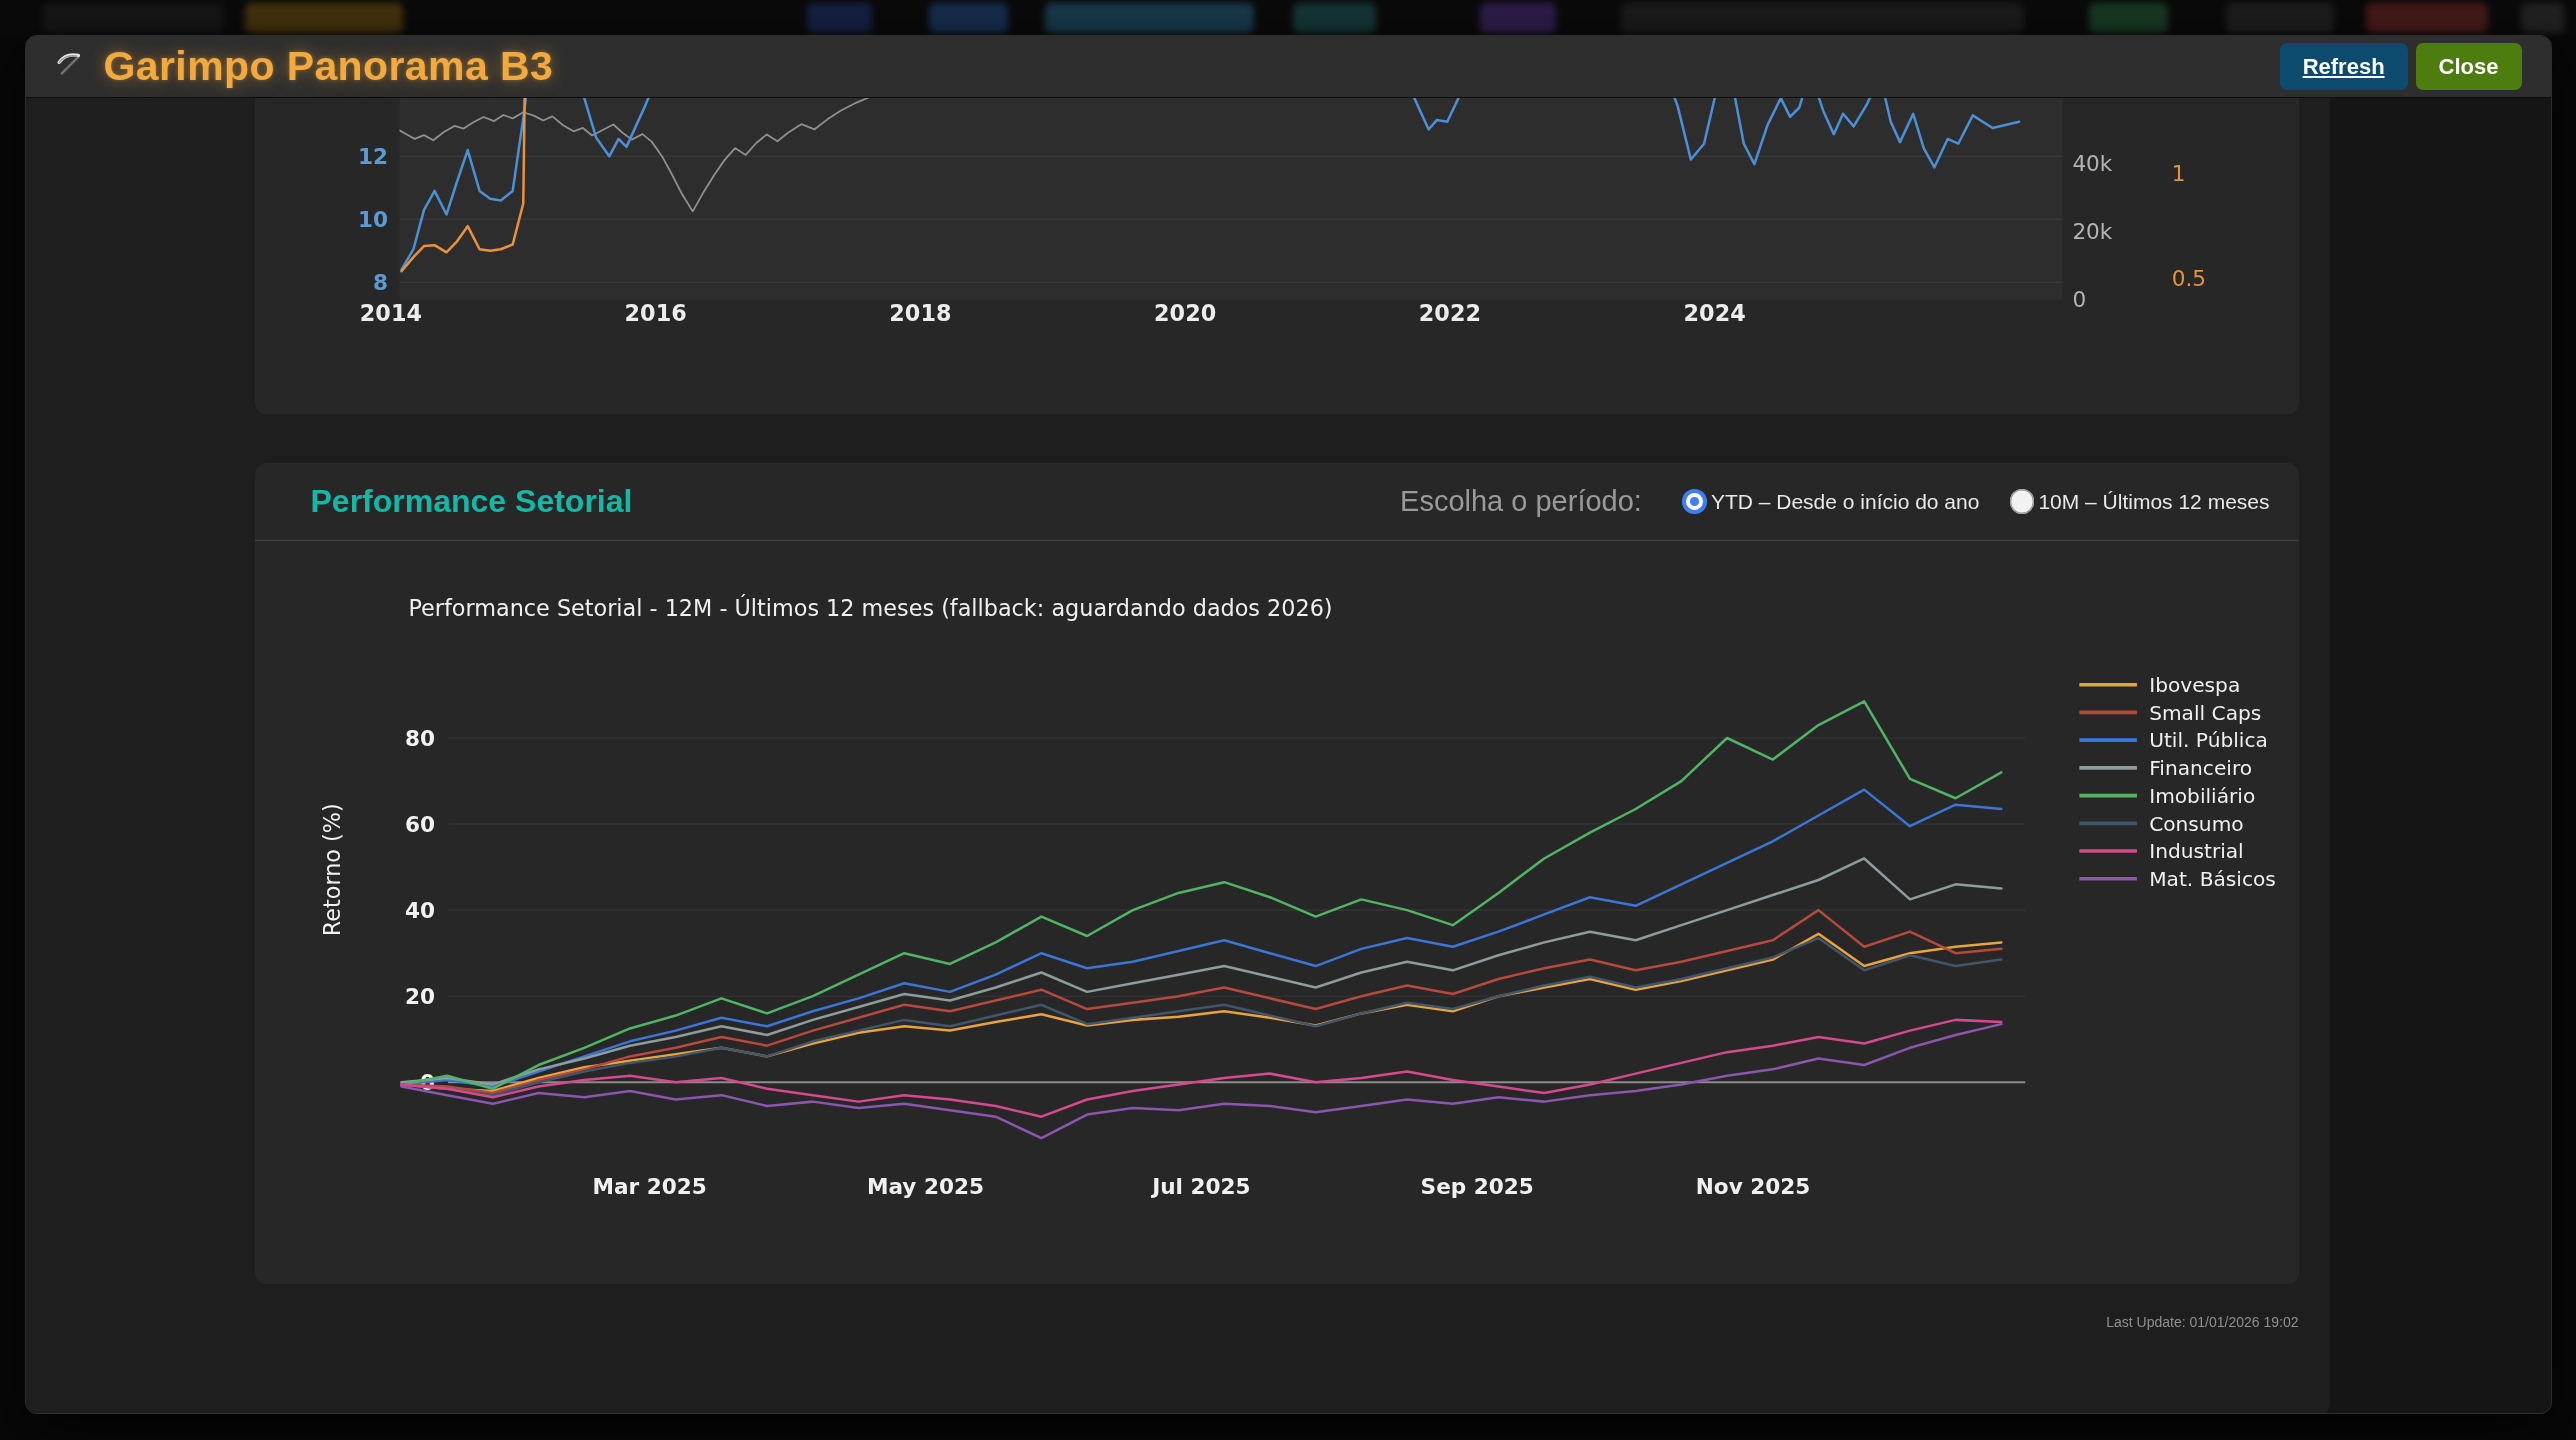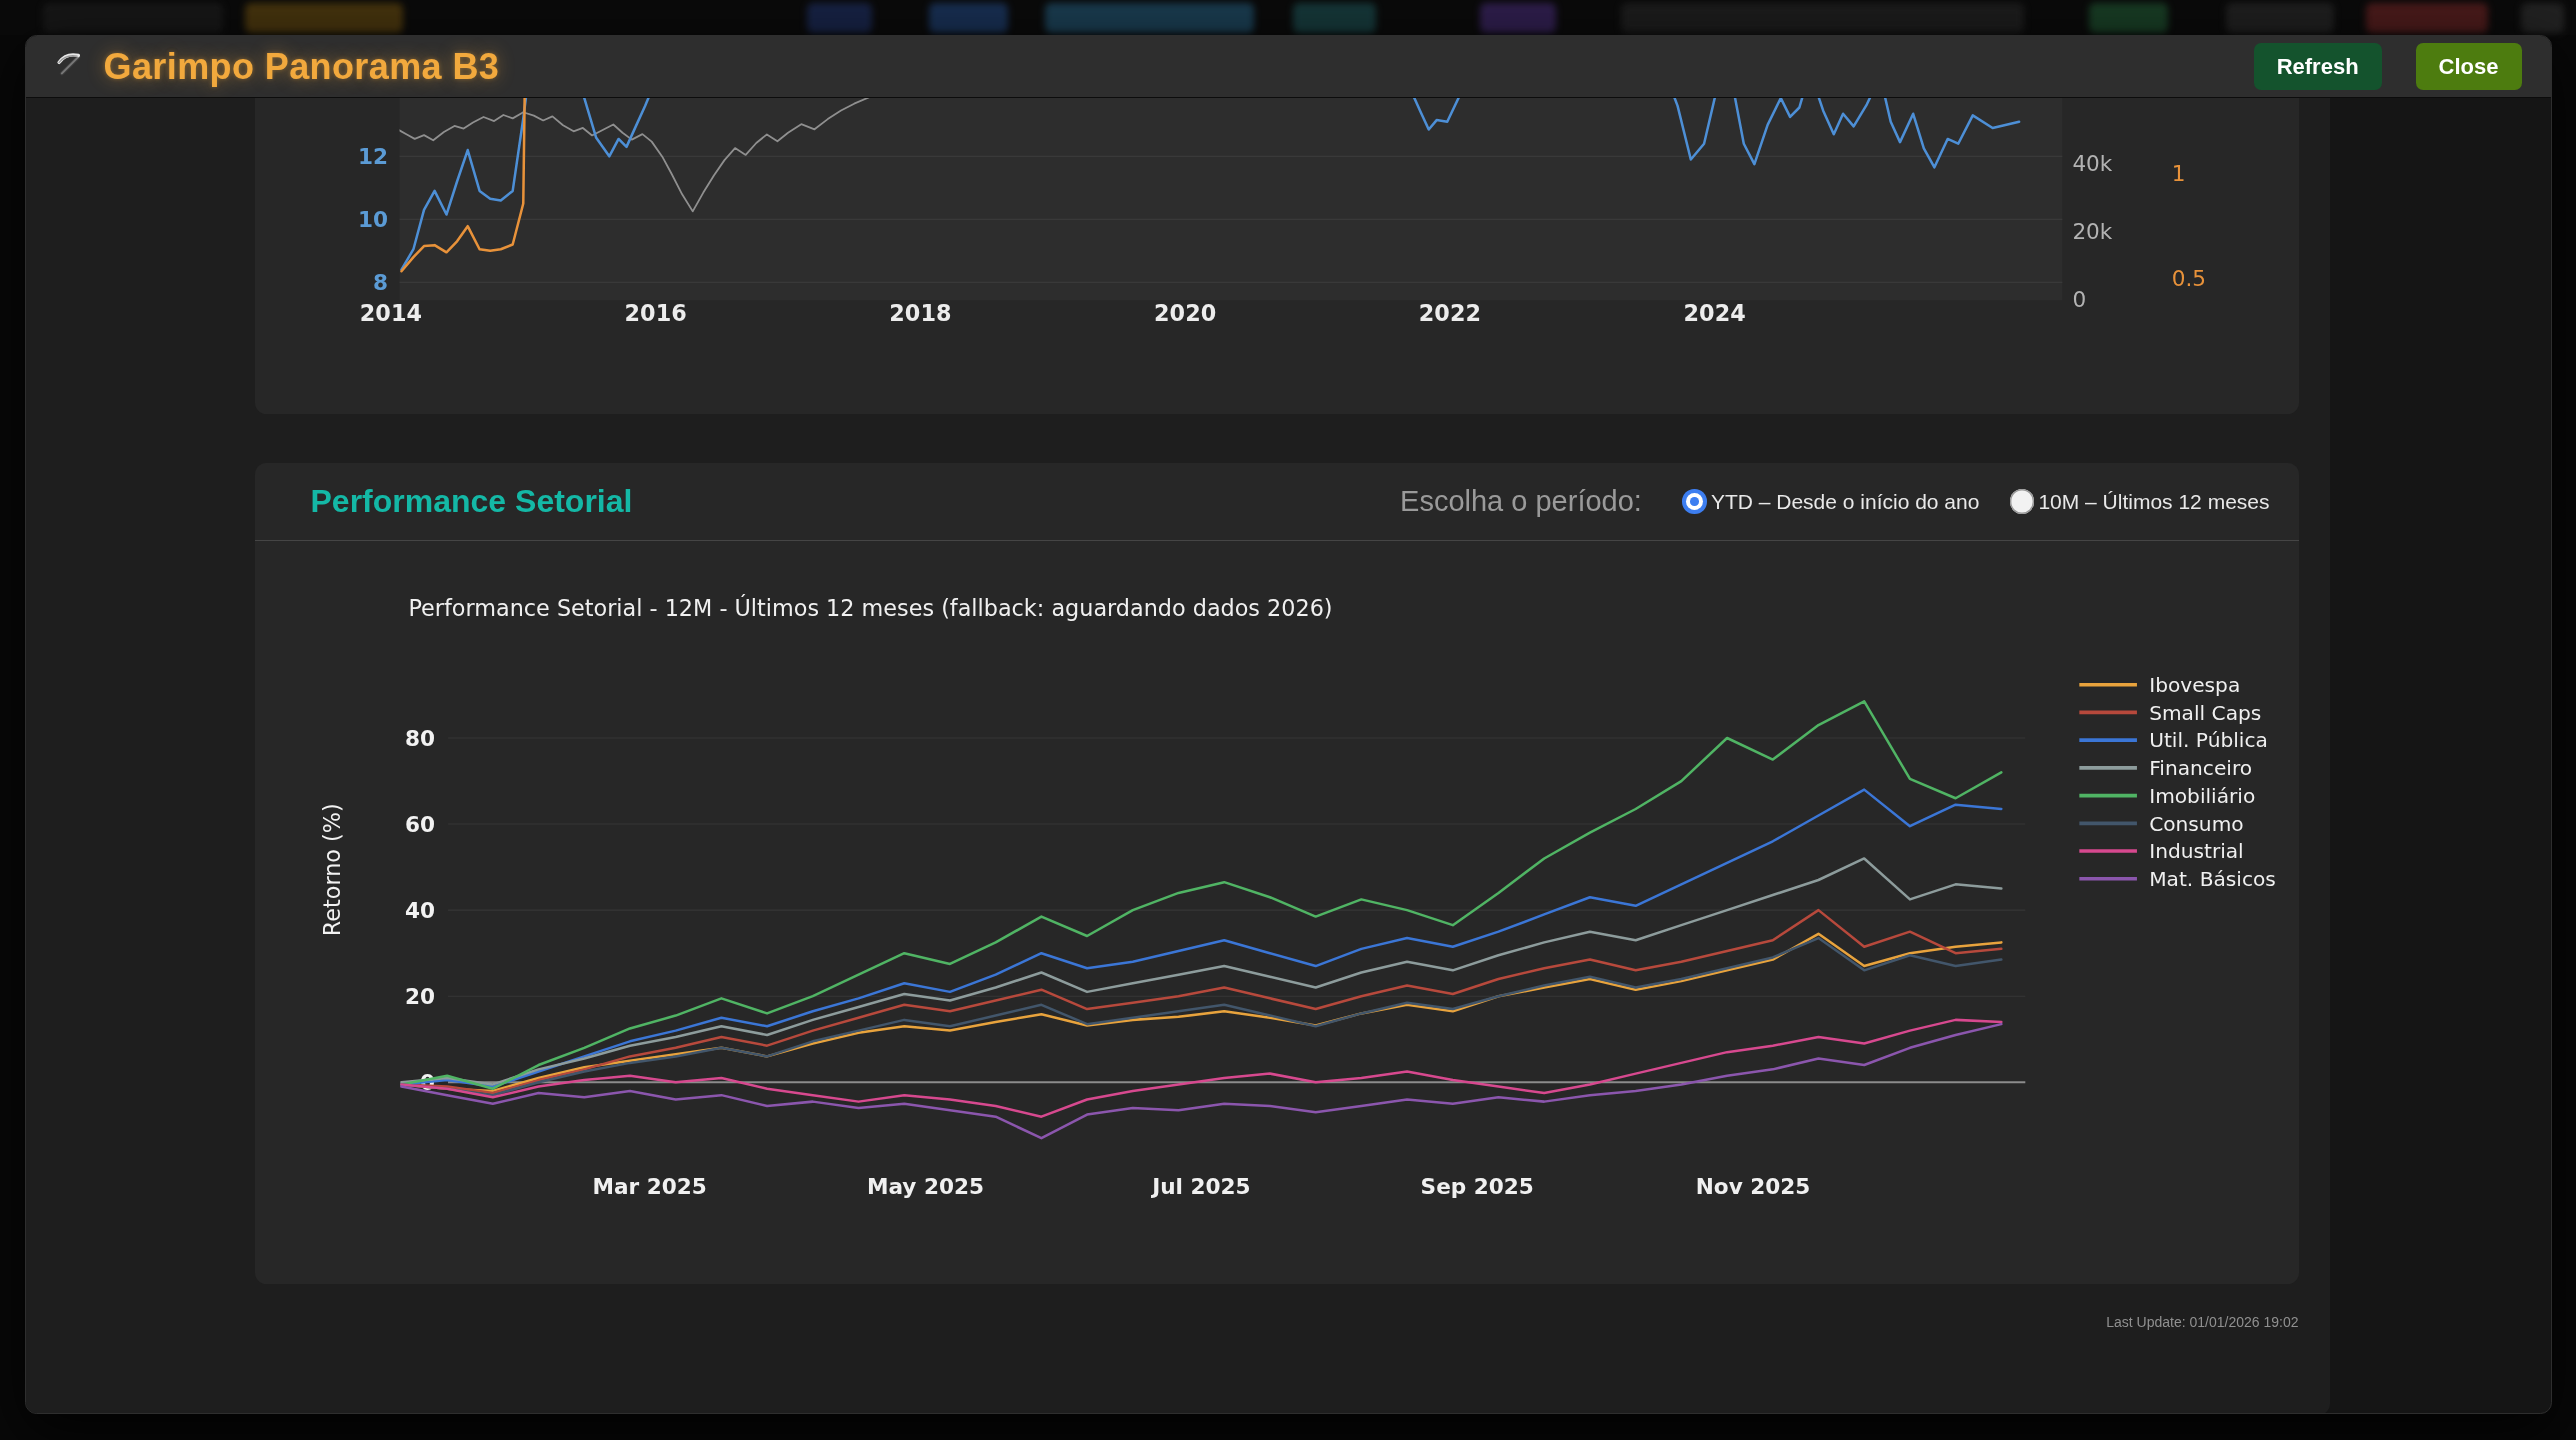--- a/index.html
+++ b/index.html
@@ -13,27 +13,27 @@
 
   
   .modal { position:absolute; left:24.5px; top:35px; width:2527px; height:1379px;
            background:#151515; border-radius:11.5px; border:0.7px solid #2e2e2e;
            box-shadow:0 17.3px 58px rgba(0,0,0,.8); overflow:hidden; }
 
   .modal-header { position:absolute; left:0; top:0; width:100%; height:62px;
                   background:#2e2e2e; display:flex; align-items:center;
                   padding:0 29px; border-bottom:1.4px solid #0c0c0c; }
   .pickaxe { width:33px; height:33px; margin-right:16px; flex:0 0 auto; }
-  .modal-title { font-size:36px; font-weight:bold; color:#f2a93d;
+  .modal-title { font-size:41px; font-weight:bold; color:#f2a93d;
                  text-shadow:0 0 17.3px rgba(242,169,61,.45), 0 0 4.3px rgba(242,169,61,.35);
                  letter-spacing:0.4px; }
   .header-spacer { flex:1; }
   .btn { border:none; border-radius:7.2px; color:#fff; font-family:"Liberation Sans",sans-serif;
          font-size:22px; font-weight:600; padding:10.8px 23px; cursor:pointer; }
-  .btn-refresh { background:#14532d; margin-right:34px; }
+  .btn-refresh { background:#0c4a6e; margin-right:8px;text-decoration:underline; }
   .btn-close   { background:#4d7c0f; }
 
   
   .content { position:absolute; left:0; top:62px; width:2304px; height:1317px;
              background:#1e1e1e; border-radius:0 0 11.5px 11.5px; }
 
   .card { position:absolute; left:229px; width:2044px; background:#272727; }
   .card-1 { top:0; height:316px; border-radius:0 0 11.5px 11.5px; overflow:hidden; }
   .card-2 { top:365px; height:821px; border-radius:11.5px; overflow:hidden; }
 

